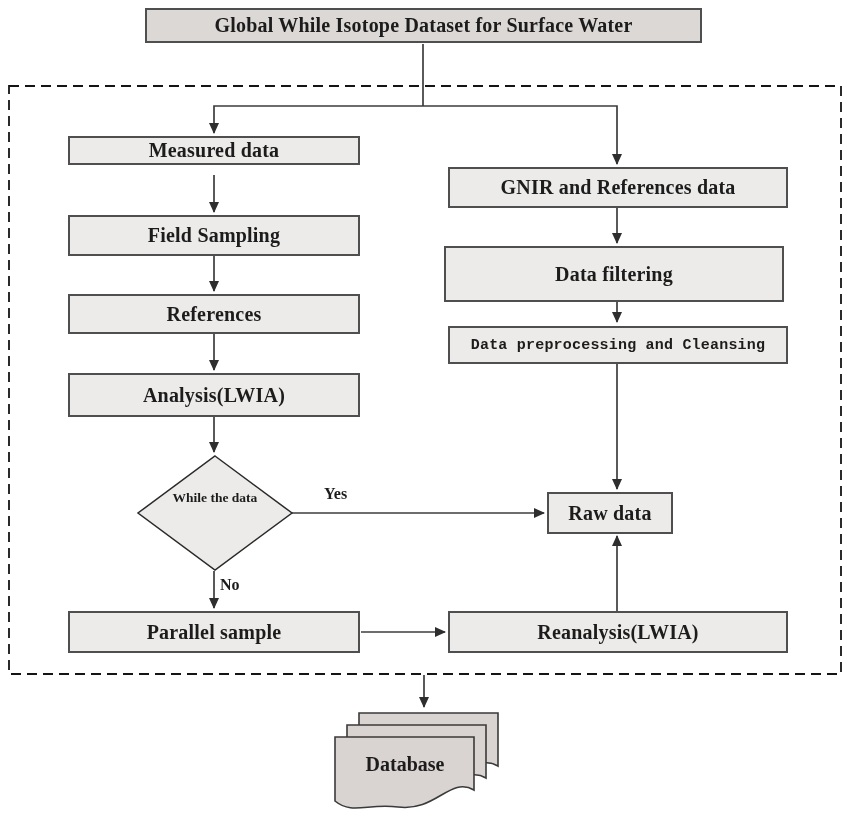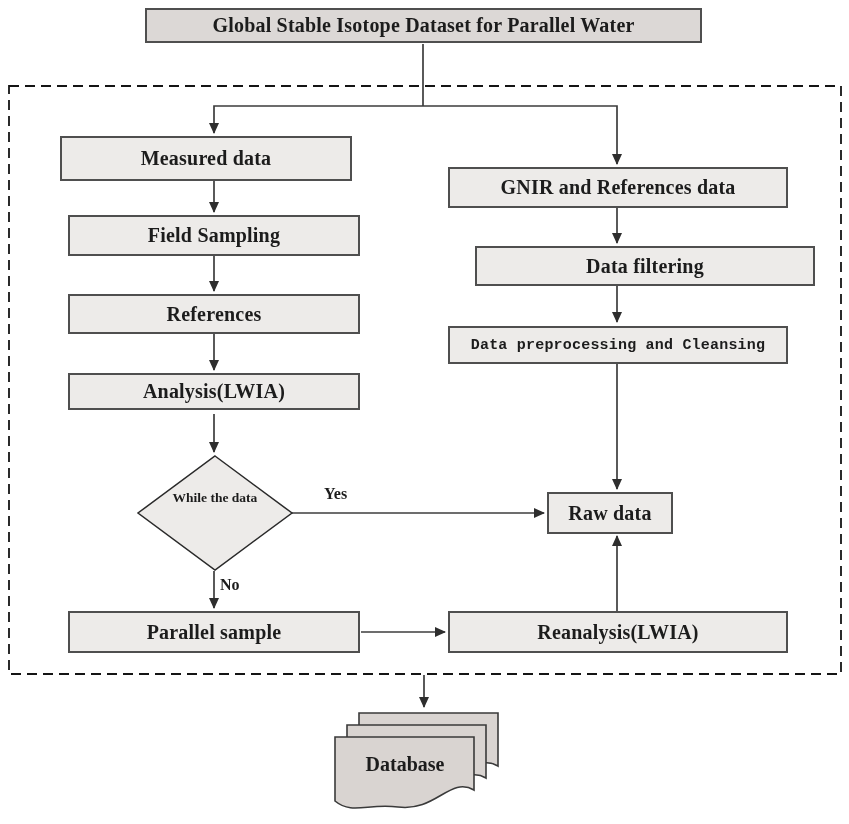--- a/index.html
+++ b/index.html
@@ -66,35 +66,35 @@
 
     <polygon class="diamond" points="215,456 292,513 215,570 138,513"></polygon>
 
     <g>
       <use href="#docShape" transform="translate(24,-24)"></use>
       <use href="#docShape" transform="translate(12,-12)"></use>
       <use href="#docShape"></use>
     </g>
   </svg>
 
-  <div class="box title" style="left:145px;top:8px;width:557px;height:35px;">Global Stable Isotope Dataset for Parallel Water</div>
+  <div class="box title" style="left:145px;top:8px;width:557px;height:35px;">Global While Isotope Dataset for Surface Water</div>
 
-  <div class="box" style="left:60px;top:136px;width:292px;height:45px;">Measured data</div>
+  <div class="box" style="left:68px;top:136px;width:292px;height:29px;">Measured data</div>
 
   <div class="box" style="left:68px;top:215px;width:292px;height:41px;">Field Sampling</div>
 
   <div class="box" style="left:68px;top:294px;width:292px;height:40px;">References</div>
 
-  <div class="box" style="left:68px;top:373px;width:292px;height:37px;">Analysis(LWIA)</div>
+  <div class="box" style="left:68px;top:373px;width:292px;height:44px;">Analysis(LWIA)</div>
 
   <div class="box" style="left:68px;top:611px;width:292px;height:42px;">Parallel sample</div>
 
   <div class="box" style="left:448px;top:167px;width:340px;height:41px;">GNIR and References data</div>
 
-  <div class="box" style="left:475px;top:246px;width:340px;height:40px;">Data filtering</div>
+  <div class="box" style="left:444px;top:246px;width:340px;height:56px;">Data filtering</div>
 
   <div class="box small" style="left:448px;top:326px;width:340px;height:38px;">Data preprocessing and Cleansing</div>
 
   <div class="box" style="left:547px;top:492px;width:126px;height:42px;">Raw data</div>
 
   <div class="box" style="left:448px;top:611px;width:340px;height:42px;">Reanalysis(LWIA)</div>
 
   <div class="lbl decision" style="left:140px;top:489px;">
     <div>While the data</div>
   </div>

